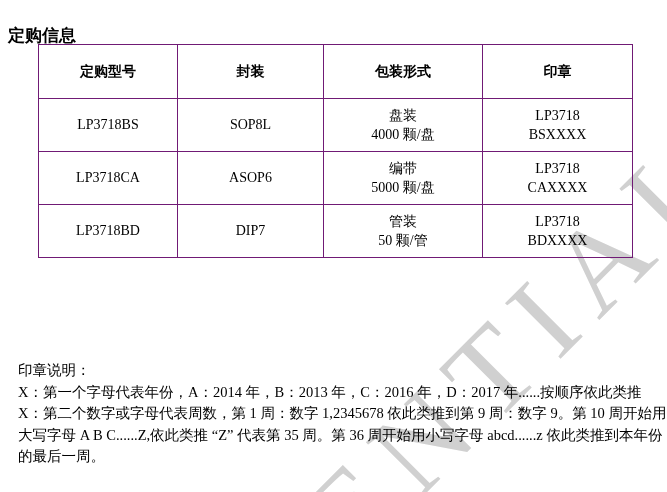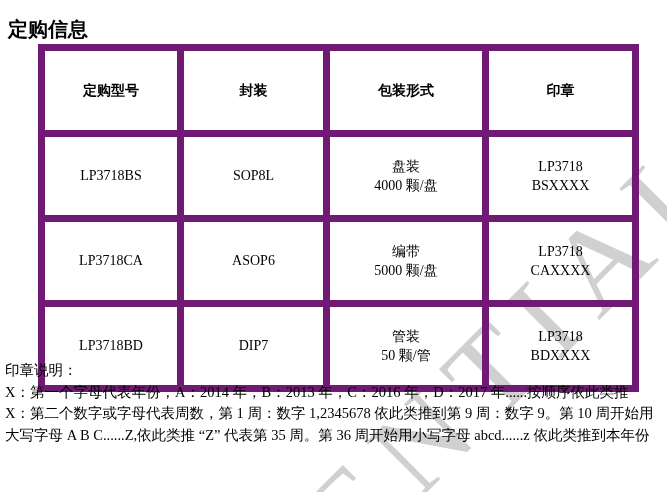--- a/index.html
+++ b/index.html
@@ -23,60 +23,60 @@
     letter-spacing: 18px;
     color: #d0d0d0;
     white-space: nowrap;
     z-index: 0;
     user-select: none;
   }
   .content { position: relative; z-index: 1; }
   .page-title {
     position: absolute;
     left: 8px;
-    top: 16px;
+    top: 24px;
     font-family: "Liberation Sans", "DejaVu Sans", sans-serif;
     font-weight: bold;
-    font-size: 20px;
+    font-size: 17px;
     color: #000;
   }
   table.order-table {
     position: absolute;
     left: 38px;
     top: 44px;
     width: 594px;
     border-collapse: collapse;
     table-layout: fixed;
     background: transparent;
   }
   .order-table td, .order-table th {
-    border: 7px solid #701a75;
+    border: 1px solid #701a75;
     text-align: center;
     vertical-align: middle;
-    padding: 17px;
+    padding: 4px;
     font-size: 14px;
     background: transparent;
   }
   .order-table thead th {
     height: 45px;
     font-family: "Liberation Sans", "DejaVu Sans", sans-serif;
     font-weight: bold;
     font-size: 14px;
   }
   .order-table tbody td { height: 44px; }
   .cell-2line { line-height: 19px; }
   .notes {
     position: absolute;
     left: 5px;
     top: 360px;
     width: 658px;
     font-size: 14.5px;
     line-height: 21.5px;
   }
-  .notes div { white-space: nowrap; }
+  .notes div { white-space: nowrap; margin-left: 13px; }
 </style>
 </head>
 <body>
 
 <div class="page">
 
   <div class="watermark">CONFIDENTIAL</div>
 
   <div class="content">
     <div class="page-title">定购信息</div>
@@ -146,16 +146,17 @@
             </td>
         </tr>
       </tbody>
     </table>
 
     <div class="notes">
       <div>印章说明：</div>
       <div>X：第一个字母代表年份，A：2014 年，B：2013 年，C：2016 年，D：2017 年......按顺序依此类推</div>
       <div>X：第二个数字或字母代表周数，第 1 周：数字 1,2345678 依此类推到第 9 周：数字 9。第 10 周开始用</div>
       <div>大写字母 A B C......Z,依此类推 “Z” 代表第 35 周。第 36 周开始用小写字母 abcd......z 依此类推到本年份</div>
+      <div>的最后一周。</div>
     </div>
   </div>
 
 </div>
 
 </body></html>

